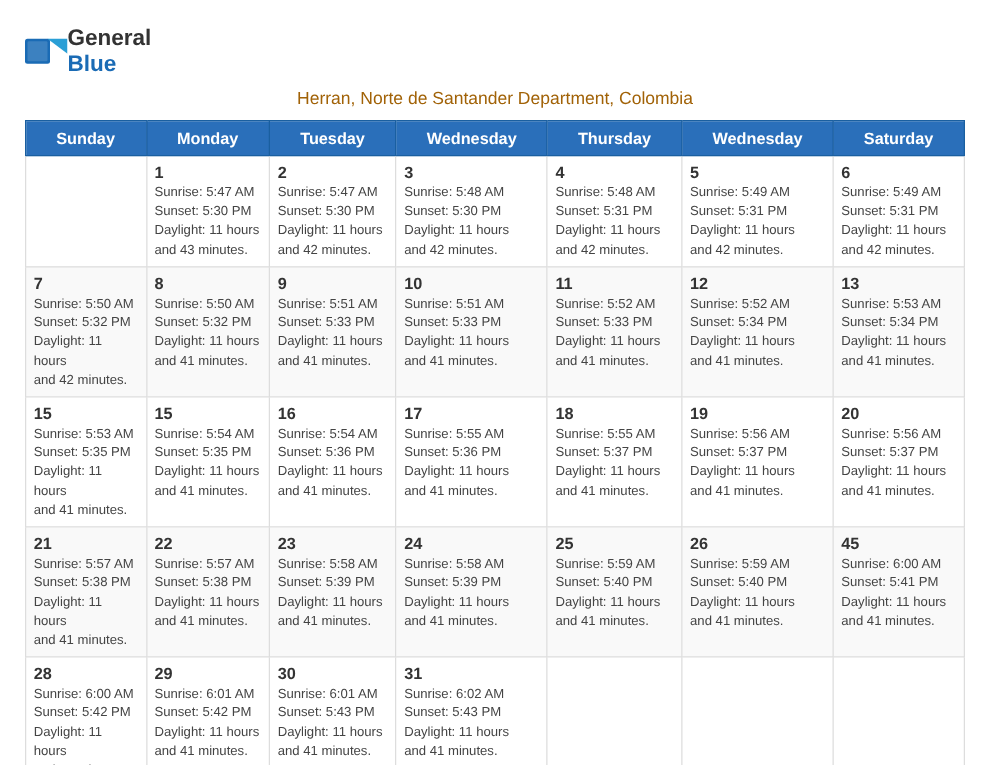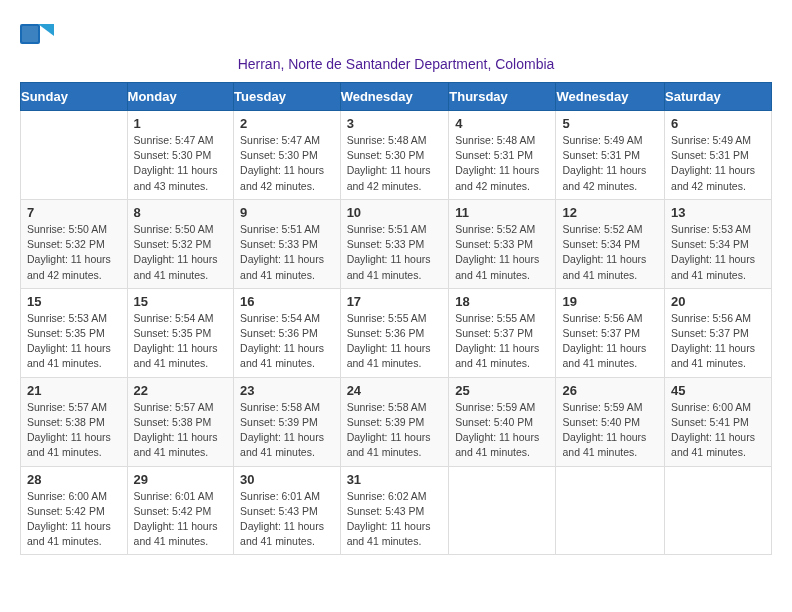--- a/index.html
+++ b/index.html
@@ -26,33 +26,33 @@
     .logo-blue { color: #1a6bb5; }
     .month-title {
       font-size: 36px;
       font-weight: bold;
       color: #333;
       text-align: right;
     }
     .subtitle {
       text-align: center;
       font-size: 14px;
-      color: #4c1d95;
+      color: #a16207;
       margin-bottom: 10px;
     }
     .calendar {
       width: 100%;
       border-collapse: collapse;
       border: 1px solid #ccc;
     }
     .calendar th {
       background-color: #2a6fba;
       color: #fff;
       text-align: left;
-      padding: 6px 0;
+      padding: 6px 24px;
       font-size: 13px;
       border: 1px solid #1a5fa0;
     }
     .calendar td {
       vertical-align: top;
       border: 1px solid #ddd;
       padding: 5px 6px;
       width: 113px;
       min-height: 80px;
       font-size: 11px;
@@ -82,20 +82,24 @@
 </head>
 <body>
 
 <div class="header-area">
   <div class="logo">
     <svg width="34" height="28" viewBox="0 0 34 28">
       <rect x="0" y="4" width="20" height="20" rx="2" fill="#1a6bb5"></rect>
       <polygon points="18,4 34,4 34,16" fill="#2a9fd6"></polygon>
       <rect x="2" y="6" width="16" height="16" rx="1" fill="#fff" opacity="0.15"></rect>
     </svg>
+    <div>
+      <span class="logo-general">General</span><br>
+      <span class="logo-blue">Blue</span>
+    </div>
   </div>
 </div>
 
 <div class="subtitle">Herran, Norte de Santander Department, Colombia</div>
 
 <table class="calendar">
   <thead>
     <tr>
 
     <th>Sunday</th>

